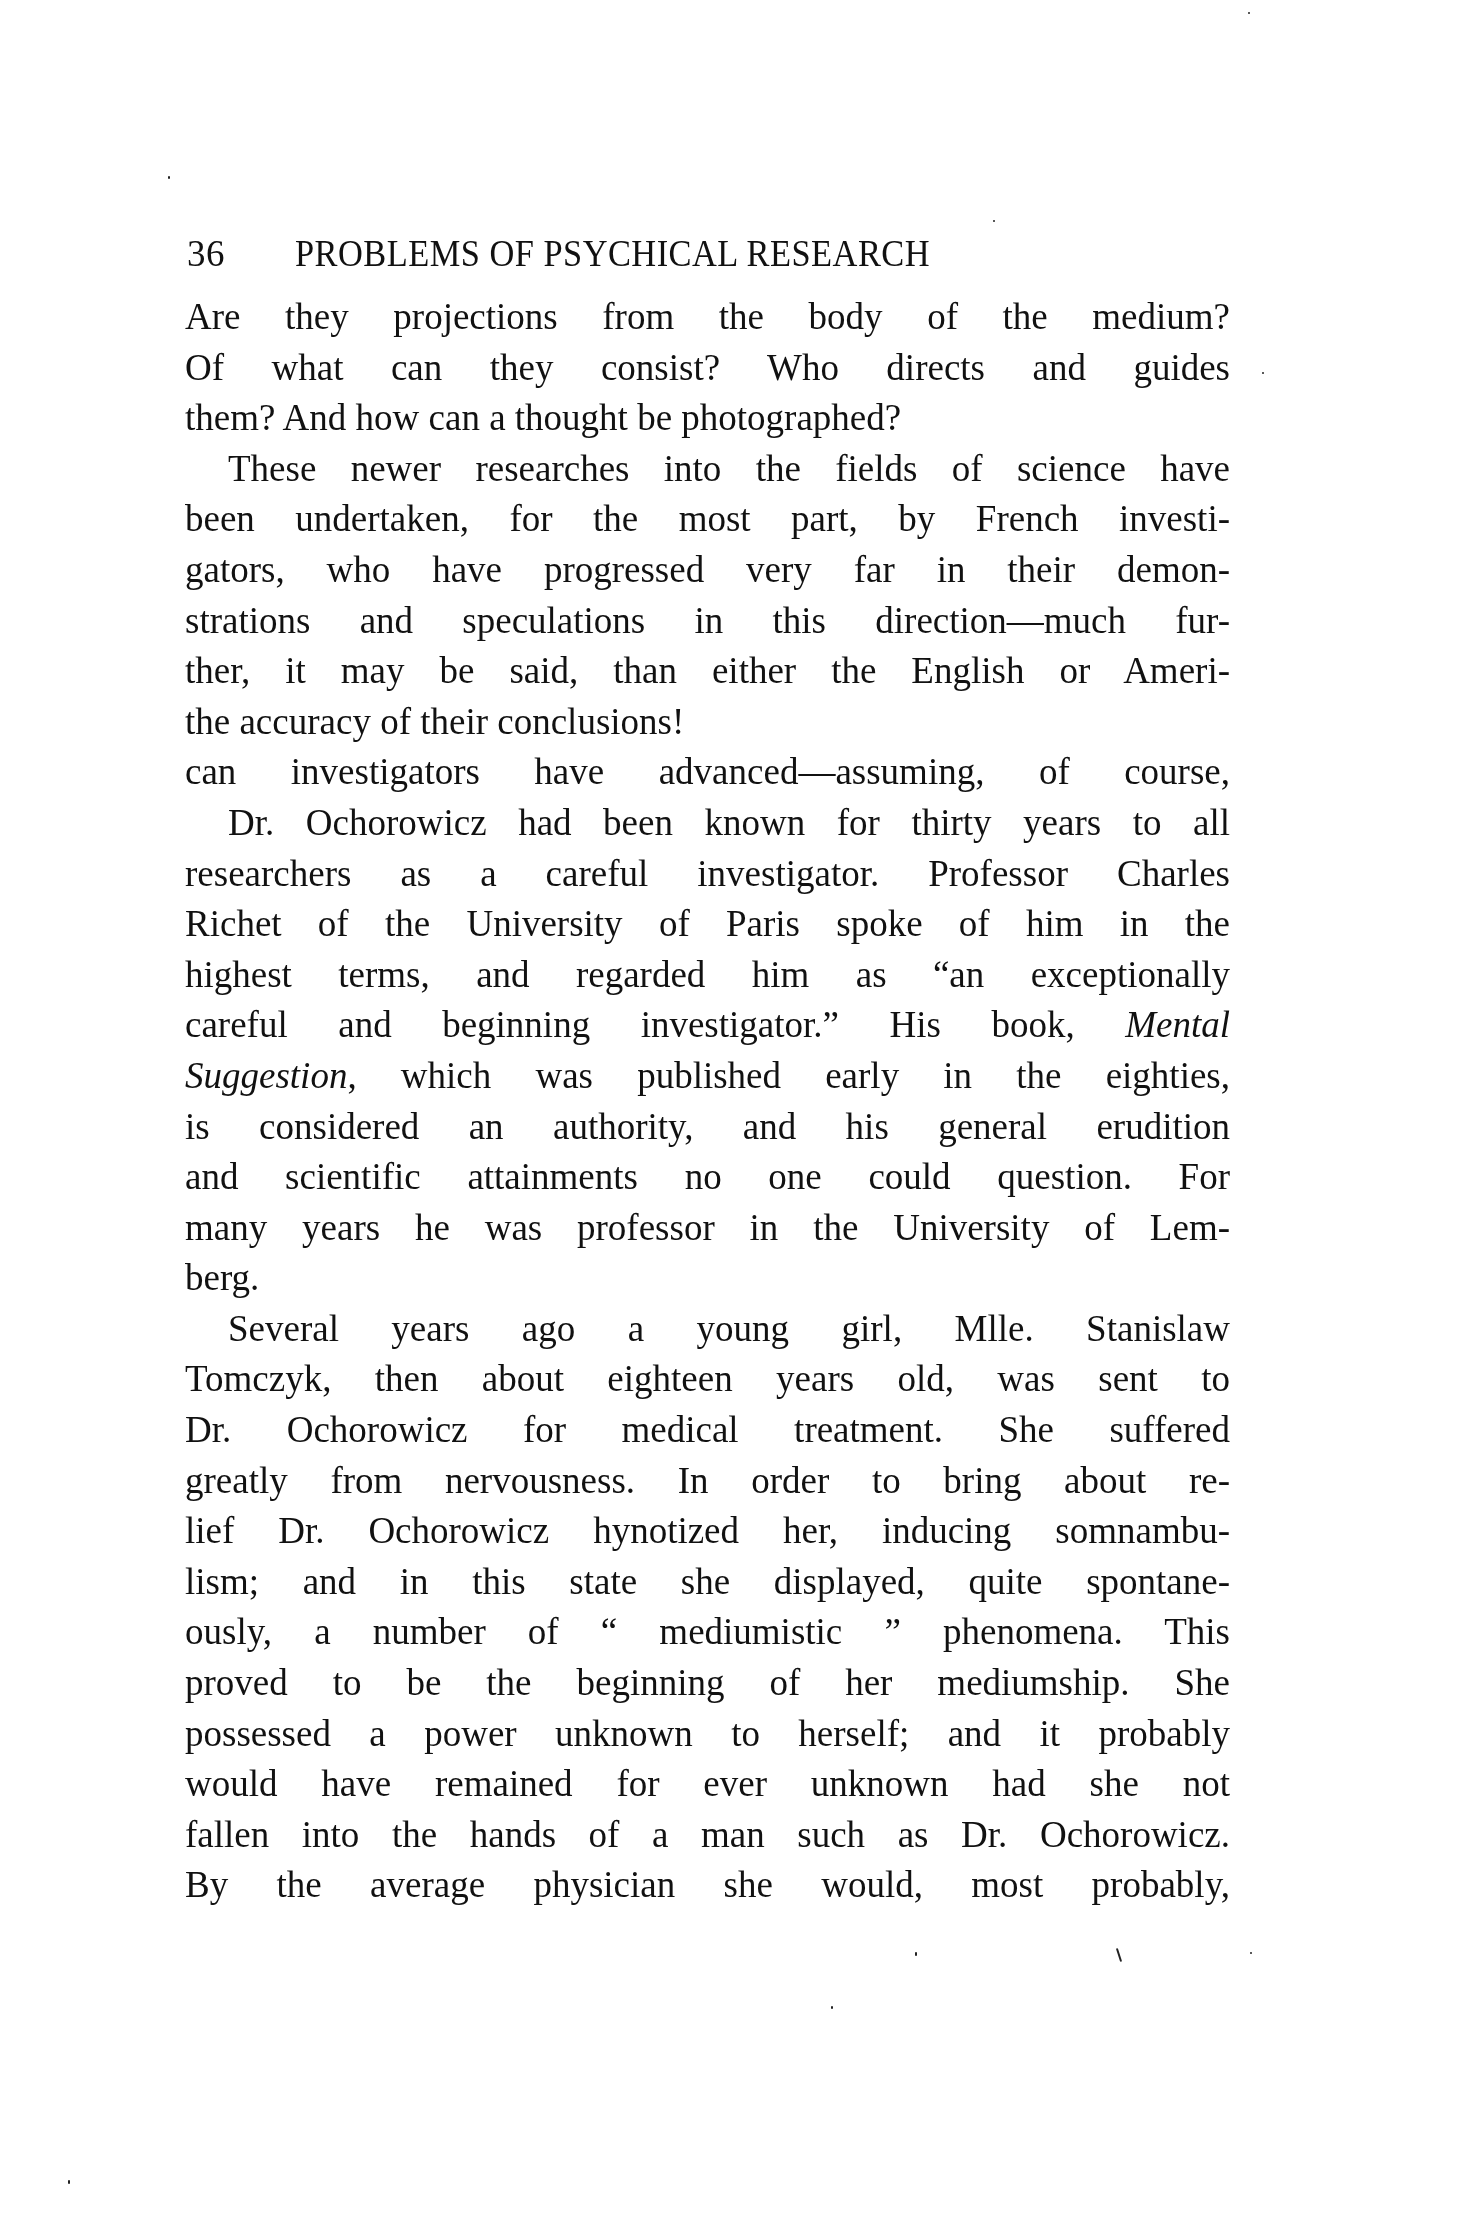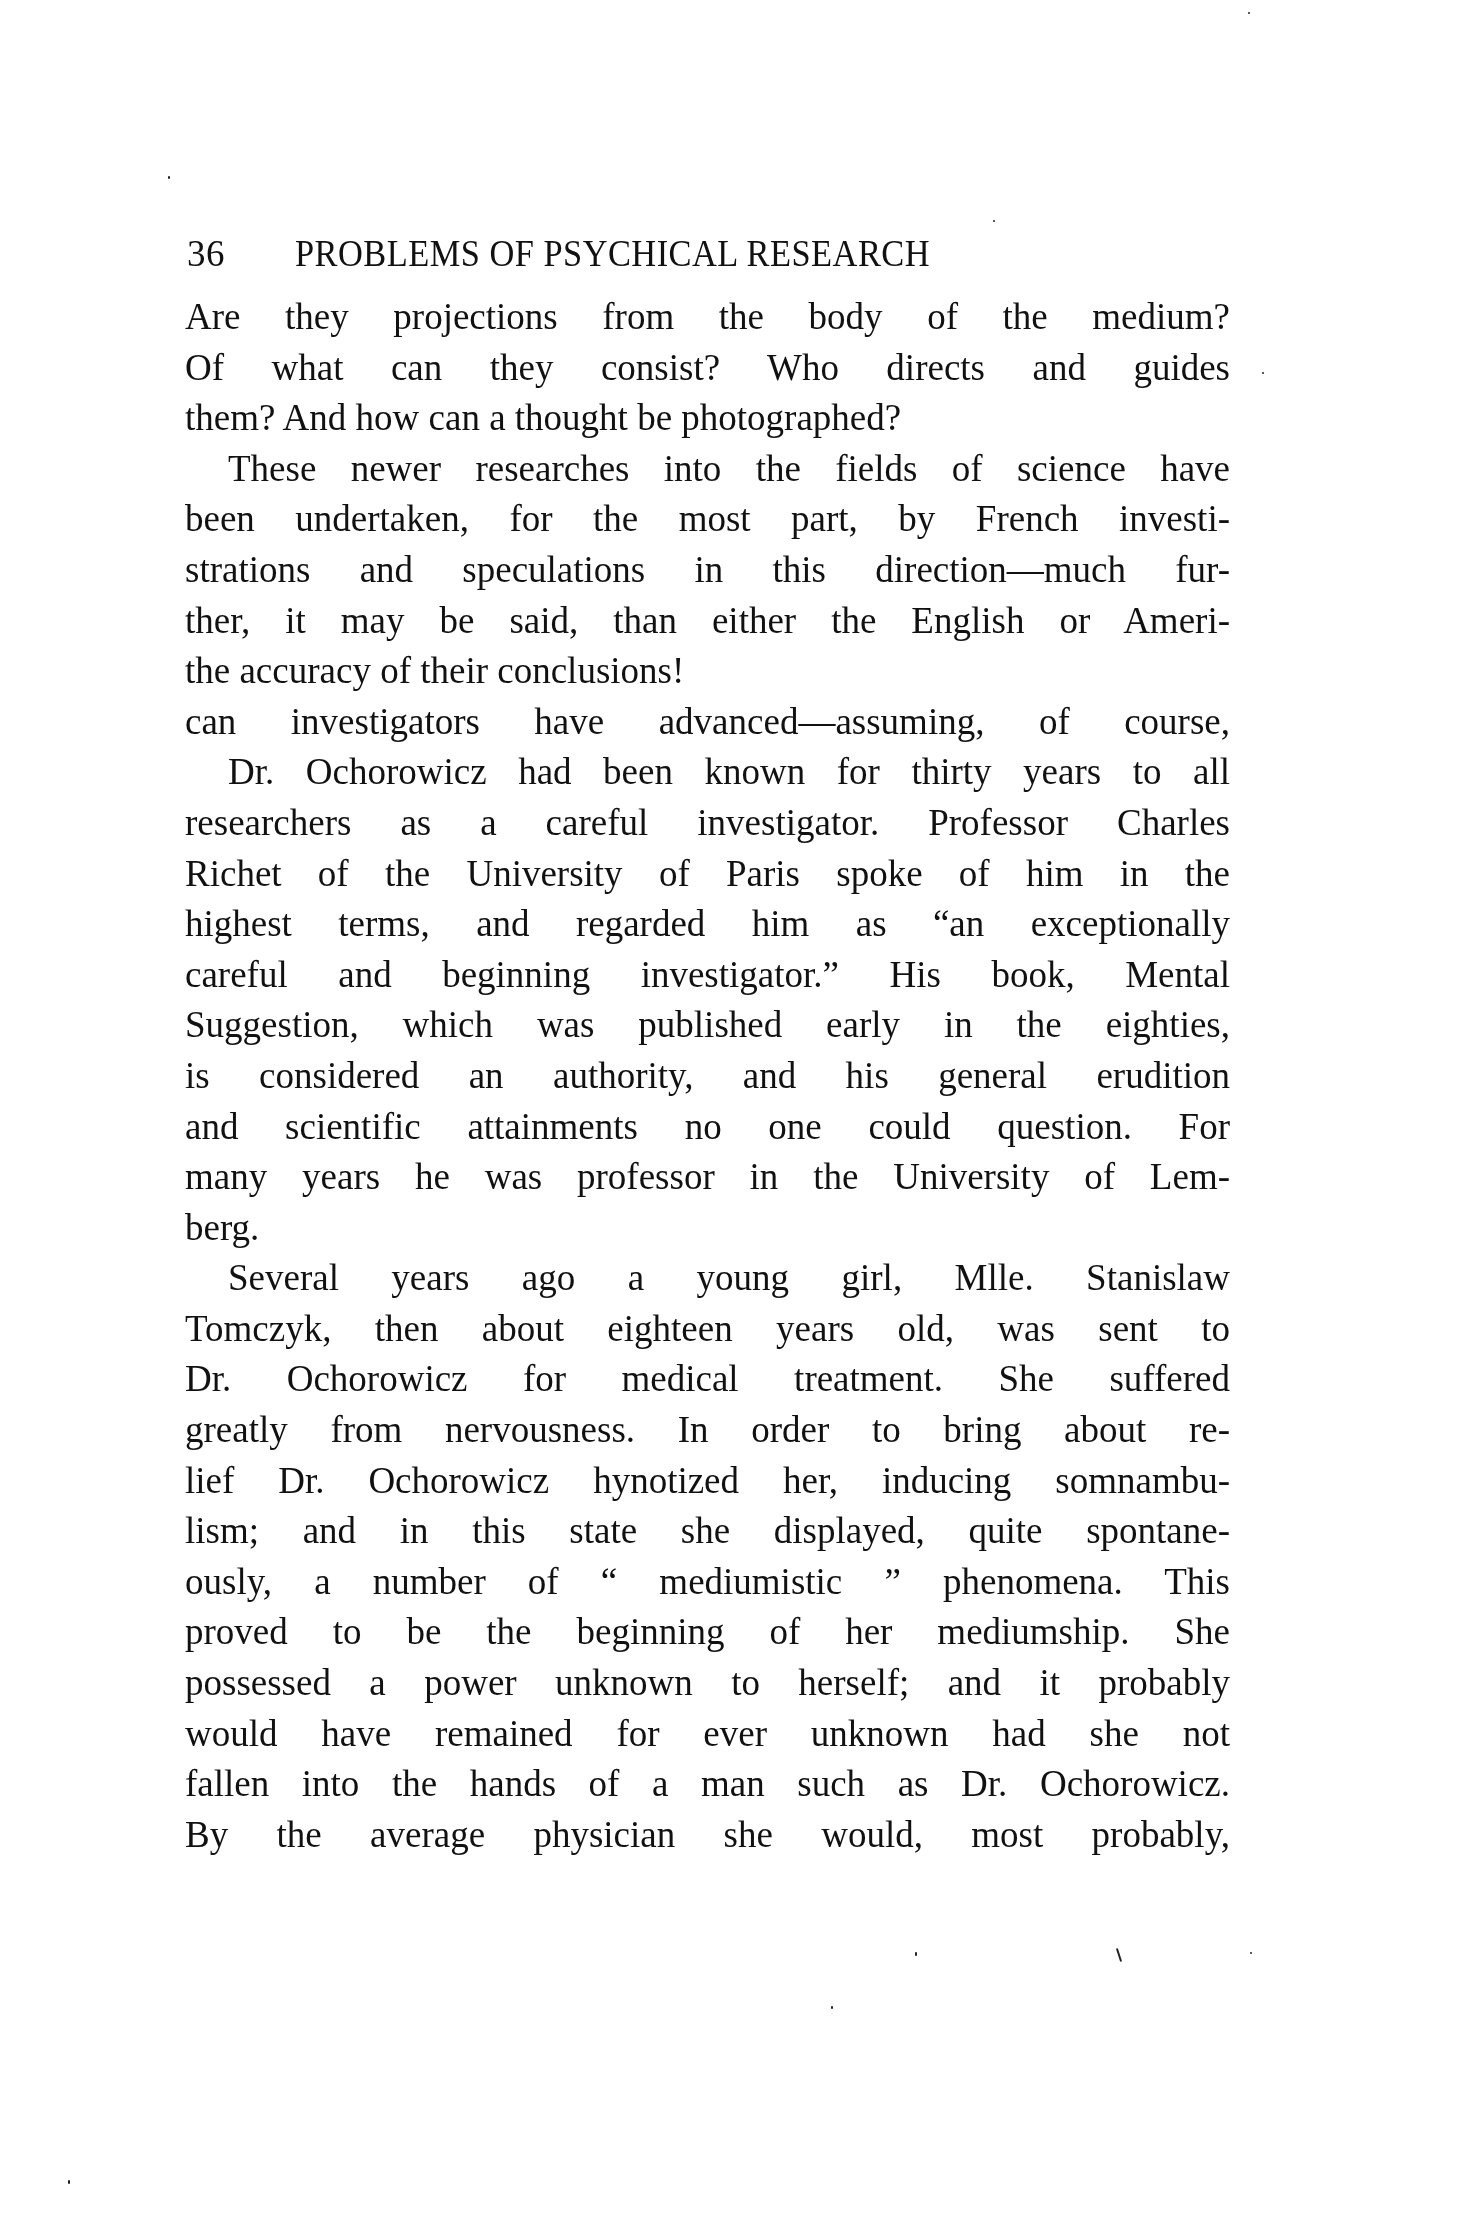--- a/index.html
+++ b/index.html
@@ -62,20 +62,21 @@
       text-align: right;
       text-align-last: left;
     }
     .line.indent {
       padding-left: 43px;
     }
     .line > span {
       display: inline;
     }
     .line .it {
+      font-style: italic;
     }
     .speck {
       position: absolute;
       background: #222;
       border-radius: 1px;
     }
   </style>
 </head>
 <body>
 
@@ -89,20 +90,21 @@
 
     <div class="paragraph">
       <span class="line">Are they projections from the body of the medium?</span>
       <span class="line">Of what can they consist?  Who directs and guides</span>
       <span class="line last">them?  And how can a thought be photographed?</span>
     </div>
 
     <div class="paragraph">
       <span class="line indent">These newer researches into the fields of science have</span>
       <span class="line">been undertaken, for the most part, by French investi-</span>
+      <span class="line">gators, who have progressed very far in their demon-</span>
       <span class="line">strations and speculations in this direction—much fur-</span>
       <span class="line">ther, it may be said, than either the English or Ameri-</span>
       <span class="line last">the accuracy of their conclusions!</span>
       <span class="line">can investigators have advanced—assuming, of course,</span>
     </div>
 
     <div class="paragraph">
       <span class="line indent">Dr. Ochorowicz had been known for thirty years to all</span>
       <span class="line">researchers as a careful investigator.  Professor Charles</span>
       <span class="line">Richet of the University of Paris spoke of him in the</span>

